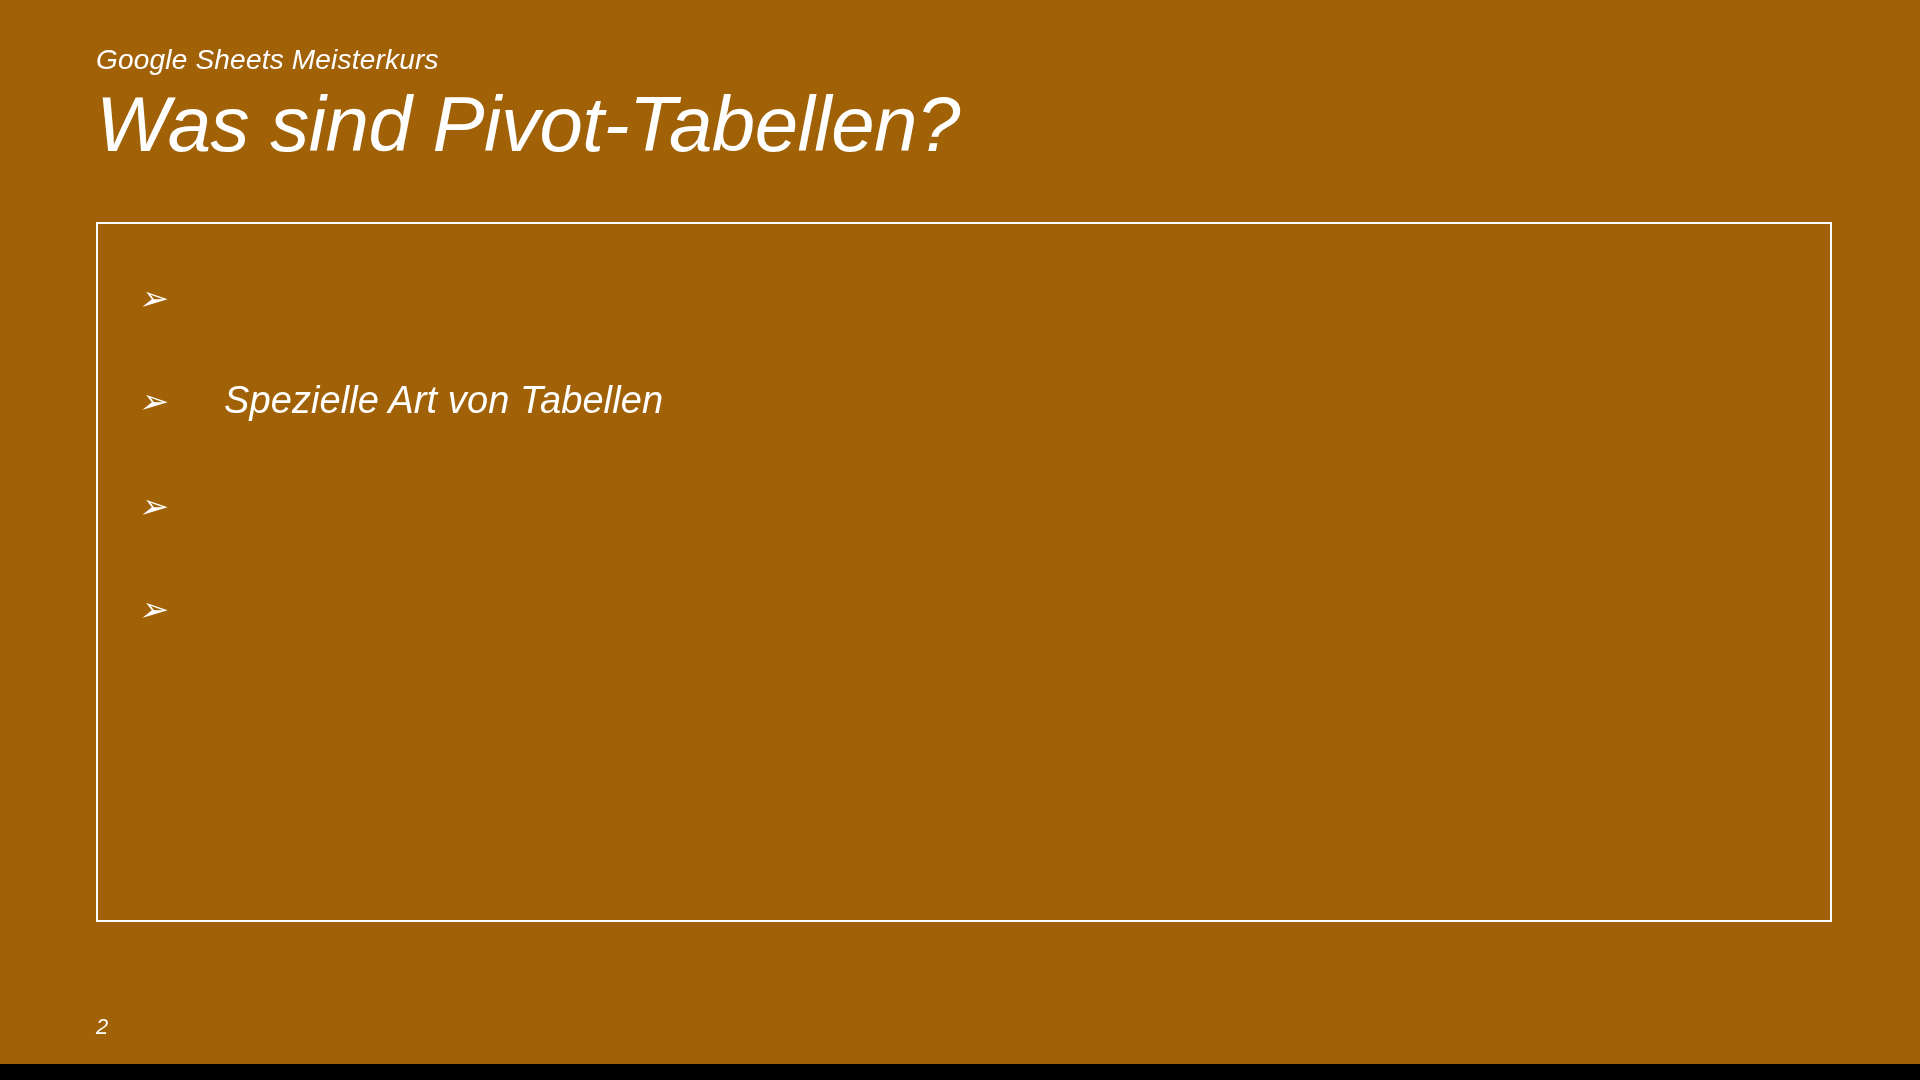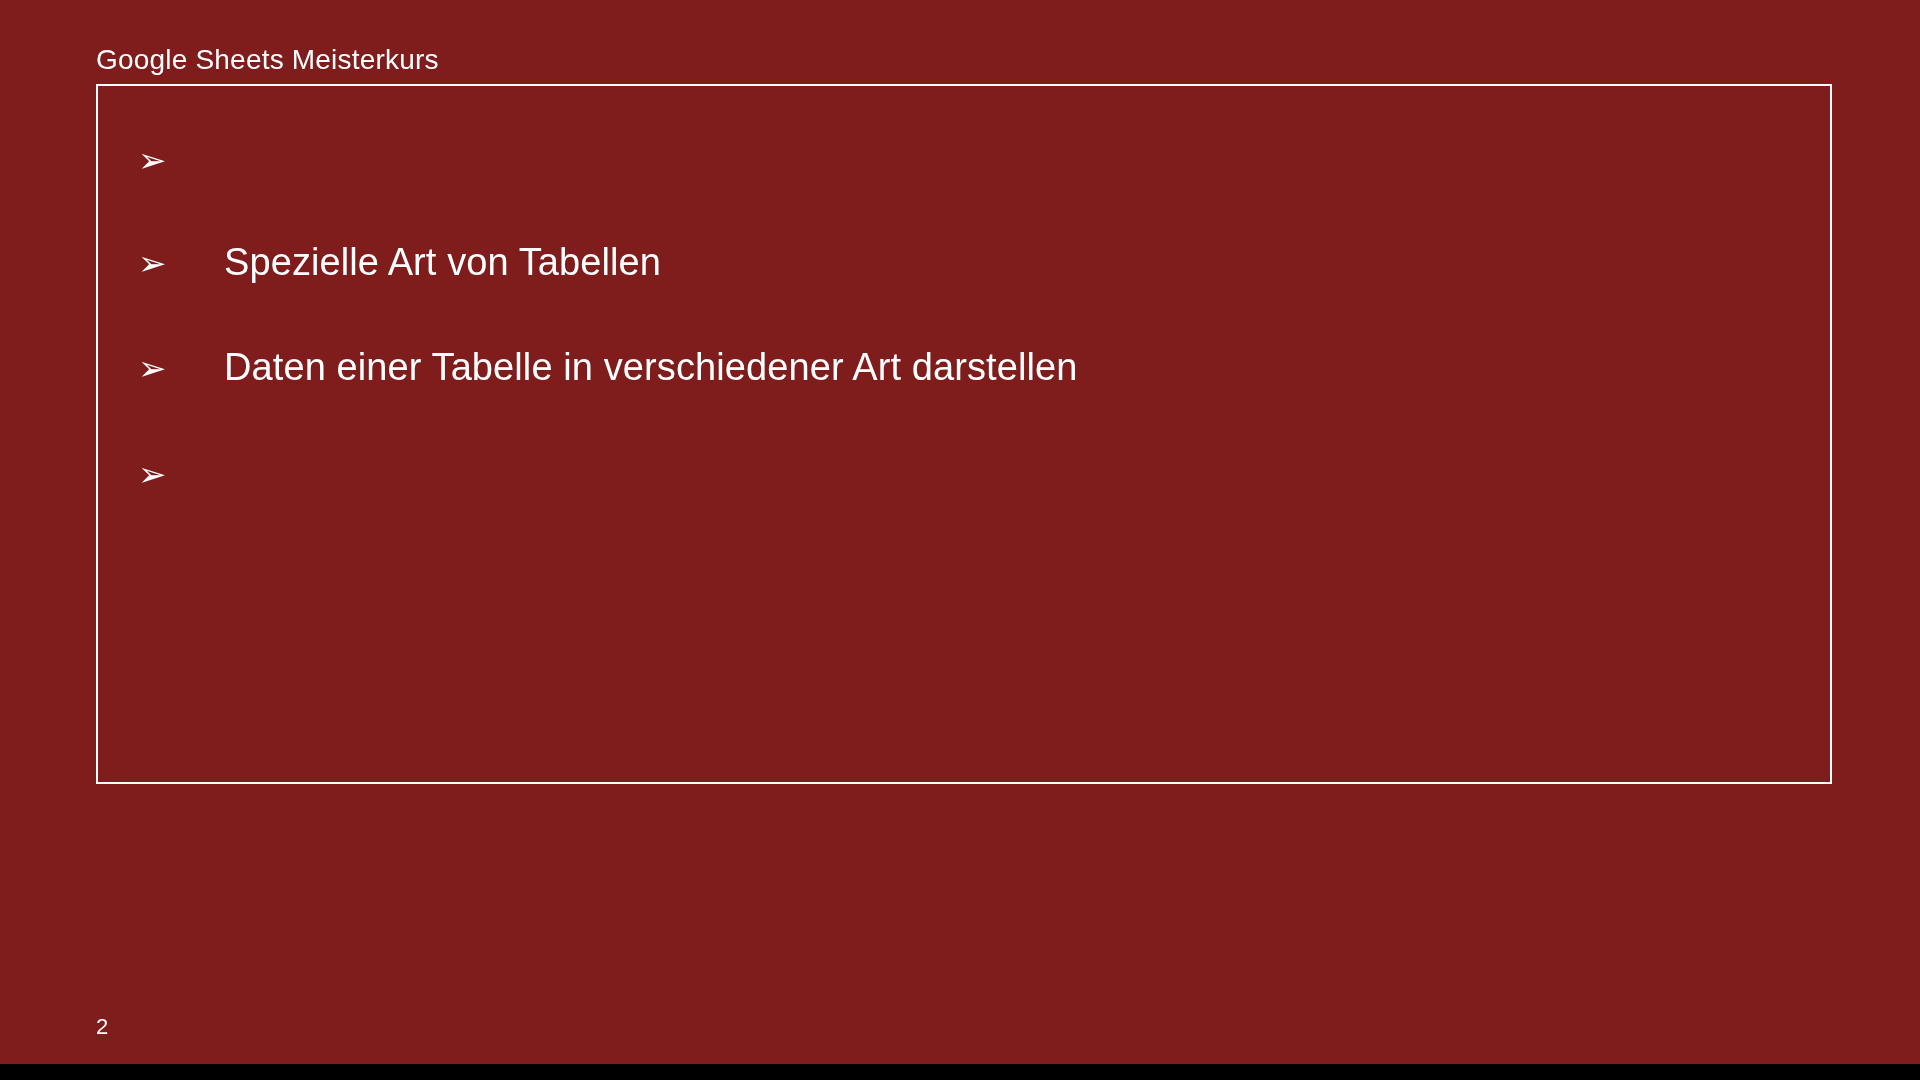--- a/index.html
+++ b/index.html
@@ -10,24 +10,25 @@
     body {
       width: 1920px;
       height: 1080px;
       background: #000;
       font-family: "Segoe UI", Tahoma, Arial, sans-serif;
       overflow: hidden;
     }
     .slide {
       width: 1920px;
       height: 1064px;
-      background: #7f1d1d;
+      background: #a16207;
       color: #ffffff;
       position: relative;
       padding: 44px 96px 0 96px;
+      font-style: italic;
     }
     .bottom-bar {
       position: absolute;
       left: 0;
       bottom: 0;
       width: 1920px;
       height: 16px;
       background: #000;
     }
     .kicker {
@@ -79,36 +80,36 @@
       color: #ffffff;
     }
   </style>
 </head>
 <body>
 
 <div class="slide">
 
   <div class="kicker">Google Sheets Meisterkurs</div>
 
+  <h1 class="title">Was sind Pivot-Tabellen?</h1>
 
   <div class="content-box">
     <ul class="bullet-list">
 
       <li class="bullet-item">
         <span class="bullet-marker">➢</span>
       </li>
 
       <li class="bullet-item">
         <span class="bullet-marker">➢</span>
         <span class="bullet-text">Spezielle Art von Tabellen</span>
       </li>
 
       <li class="bullet-item">
         <span class="bullet-marker">➢</span>
-        <span class="bullet-text">Daten einer Tabelle in verschiedener Art darstellen</span>
       </li>
 
       <li class="bullet-item">
         <span class="bullet-marker">➢</span>
       </li>
 
     </ul>
   </div>
 
   <div class="page-number">2</div>

